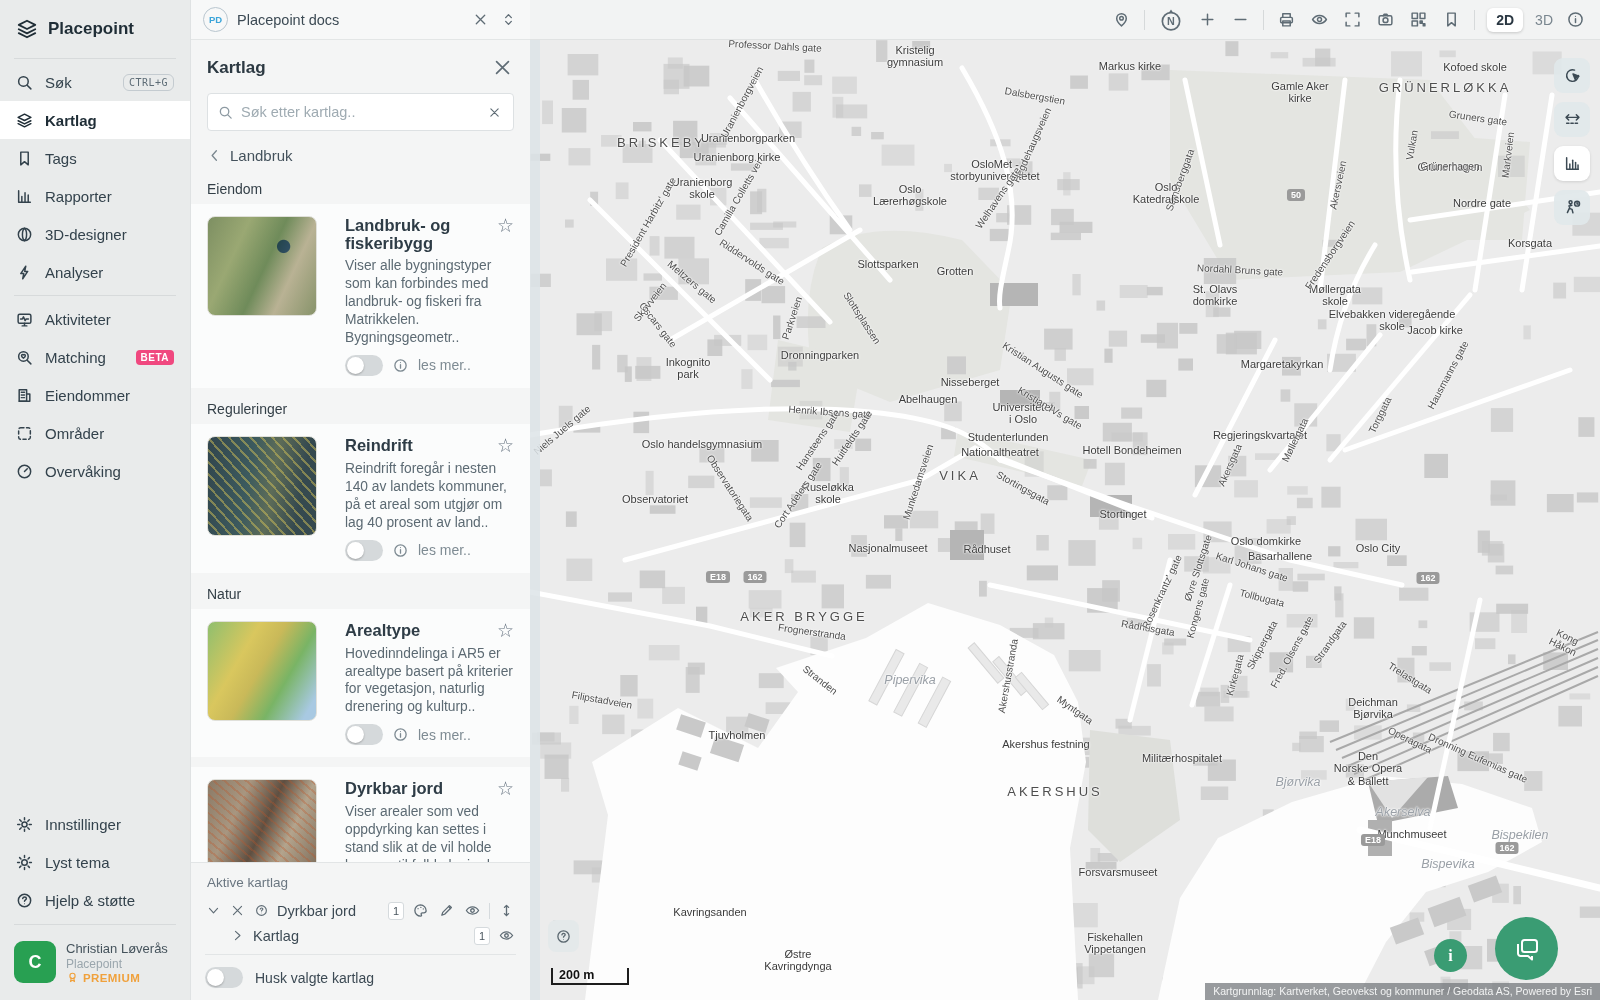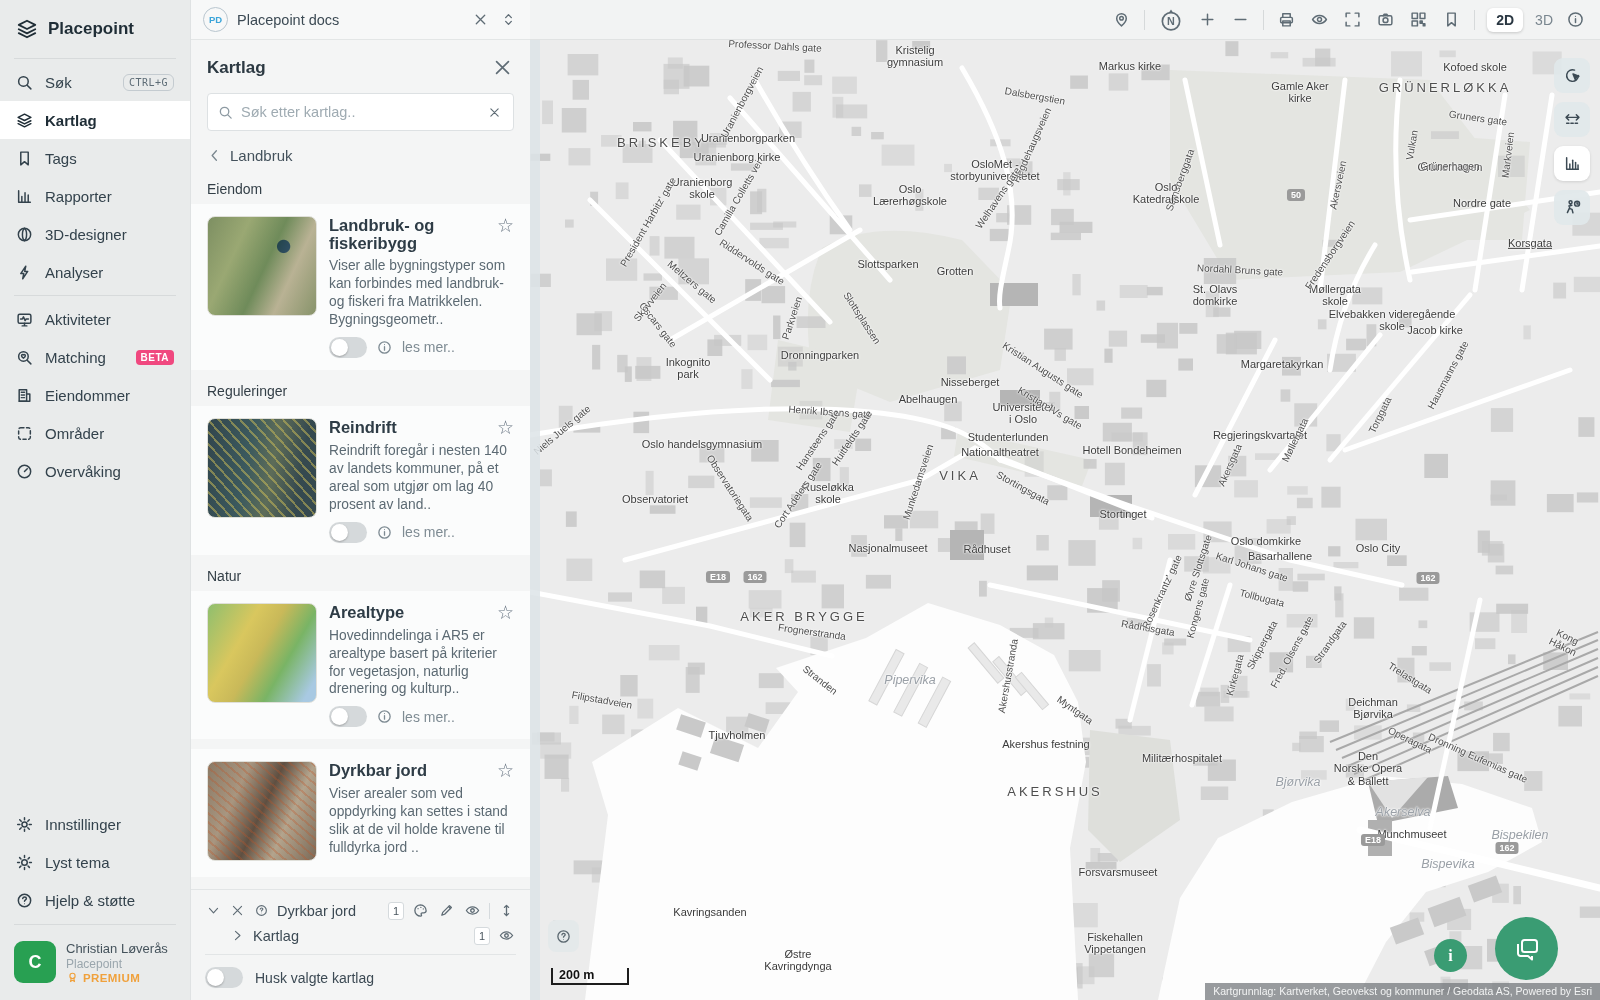--- a/index.html
+++ b/index.html
@@ -27,21 +27,21 @@
 .ws-label{flex:1;font-size:14.5px;color:#3c4a54}
 .icon-btn{background:none;border:none;color:#5f6c75;cursor:pointer;display:flex;align-items:center;justify-content:center;padding:2px}
 .panel-header{display:flex;align-items:center;justify-content:space-between;padding:16px 16px 10px;flex:none}
 .panel-header h1{font-size:17px;font-weight:700;color:#2c3942}
 .search-box{margin:4px 16px 2px;height:38px;background:#fff;border:1px solid #dde1e3;border-radius:4px;display:flex;align-items:center;gap:8px;padding:0 10px;color:#8d9aa2;flex:none}
 .search-box input{border:none;outline:none;flex:1;font-size:14.5px;font-family:inherit;color:#3c4a54;background:transparent}
 .search-box input::placeholder{color:#9fabb2}
 .breadcrumb{display:flex;align-items:center;gap:8px;padding:14px 16px 4px;font-size:15px;color:#44525c;cursor:pointer;flex:none}
 .panel-scroll{flex:1;overflow:hidden}
 .section-label{padding:13px 16px 7px;font-size:14px;color:#333f47}
-.card{display:flex;gap:12px;padding:12px 16px;background:#fbfcfc;cursor:pointer}
+.card{display:flex;gap:28px;padding:12px 16px;background:#fbfcfc;cursor:pointer}
 .thumb{width:110px;height:100px;border-radius:8px;flex:none;border:1px solid #e0e0da}
 .t-landbruk{background:linear-gradient(115deg,#7d8f62,#9aa873 28%,#6f8b5a 52%,#b9b294 72%,#87936a),radial-gradient(circle at 70% 30%,#4f7ccf 0 6%,transparent 7%);background-blend-mode:multiply}
 .t-reindrift{background:repeating-linear-gradient(48deg,rgba(206,190,88,.5) 0 2px,transparent 2px 8px),linear-gradient(100deg,#31454d,#3c5a5e 38%,#5d6c58 58%,#35494f 82%)}
 .t-arealtype{background:linear-gradient(120deg,#8fbf6e,#d9c75e 32%,#c9b959 48%,#79b465 68%,#a8c9e2 92%)}
 .t-dyrkbar{background:repeating-linear-gradient(40deg,rgba(190,85,40,.30) 0 2px,transparent 2px 7px),linear-gradient(115deg,#8a7a66,#a89680 28%,#5f4f41 50%,#b3a48d 70%,#7a6a58)}
 .card-body{flex:1;min-width:0}
 .card-top{display:flex;align-items:flex-start}
 .card-top h3{font-size:16.5px;font-weight:600;color:#2e3c46;line-height:1.1}
 .star{margin-left:auto;font-size:19px;color:#667380;line-height:1;padding-left:6px;cursor:pointer}
 .card-desc{margin:5px 0 8px;font-size:13.8px;color:#5c6a73;line-height:1.3}
@@ -360,20 +360,21 @@
             <h3>Dyrkbar jord</h3>
             <span class="star">☆</span>
           </div>
           <p class="card-desc">Viser arealer som ved oppdyrking kan settes i stand slik at de vil holde kravene til fulldyrka jord ..</p>
 
         </div>
       </div>
     </div>
 
     <div class="active-block">
+      <div class="ab-title">Aktive kartlag</div>
       <div class="ab-row">
         <span class="icon-btn">
             <svg class="ic xs" viewBox="0 0 16 16">
               <path d="M3 5.5L8 11l5-5.5"></path>
             </svg>
           </span>
         <span class="icon-btn">
             <svg class="ic xs" viewBox="0 0 16 16">
               <path d="M3 3l10 10M13 3L3 13"></path>
             </svg>
@@ -1022,21 +1023,21 @@
           <span class="mlabel" style="left: 200px; top: 117px; margin-left: 7px;">Uranienborg kirke</span>
           <span class="mlabel" style="left: 172px; top: 148px;">Uranienborg
 skole</span>
           <span class="mlabel" style="left: 380px; top: 155px;">Oslo
 Lærerhøgskole</span>
           <span class="mlabel small" style="left: 650px; top: 140px; transform: translate(-50%, -50%) rotate(-70deg);">Stensberggata</span>
           <span class="mlabel" style="left: 636px; top: 153px;">Oslo
 Katedralskole</span>
           <span class="mlabel" style="left: 952px; top: 163px;">Nordre gate</span>
           <span class="mlabel small" style="left: 808px; top: 145px; transform: translate(-50%, -50%) rotate(-78deg);">Akersveien</span>
-          <span class="mlabel" style="left: 1000px; top: 203px; text-decoration: underline;">Korsgata</span>
+          <span class="mlabel" style="left: 1000px; top: 203px;">Korsgata</span>
           <span class="mlabel" style="left: 805px; top: 255px;">Møllergata
 skole</span>
           <span class="mlabel" style="left: 862px; top: 280px;">Elvebakken videregående
 skole</span>
           <span class="mlabel" style="left: 905px; top: 290px;">Jacob kirke</span>
           <span class="mlabel" style="left: 685px; top: 255px;">St. Olavs
 domkirke</span>
           <span class="mlabel small" style="left: 710px; top: 230px; transform: translate(-50%, -50%) rotate(3deg);">Nordahl Bruns gate</span>
           <span class="mlabel" style="left: 358px; top: 224px;">Slottsparken</span>
           <span class="mlabel" style="left: 425px; top: 231px;">Grotten</span>

